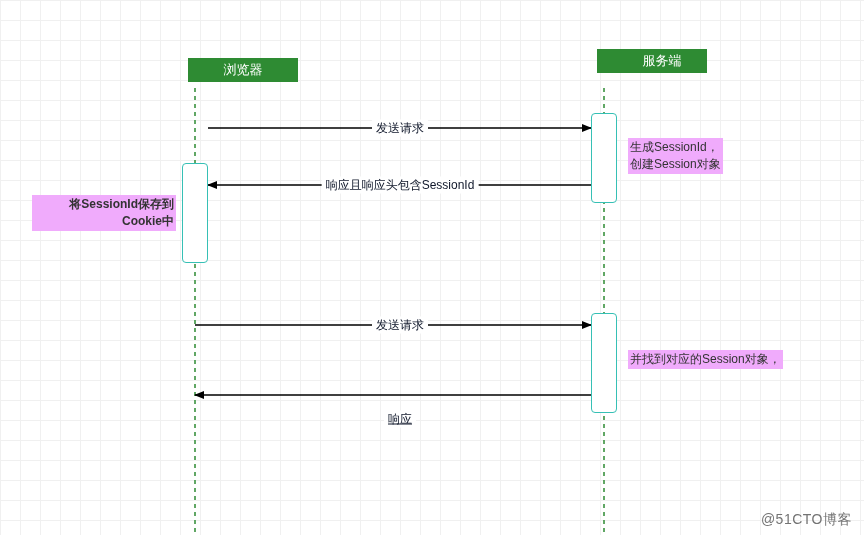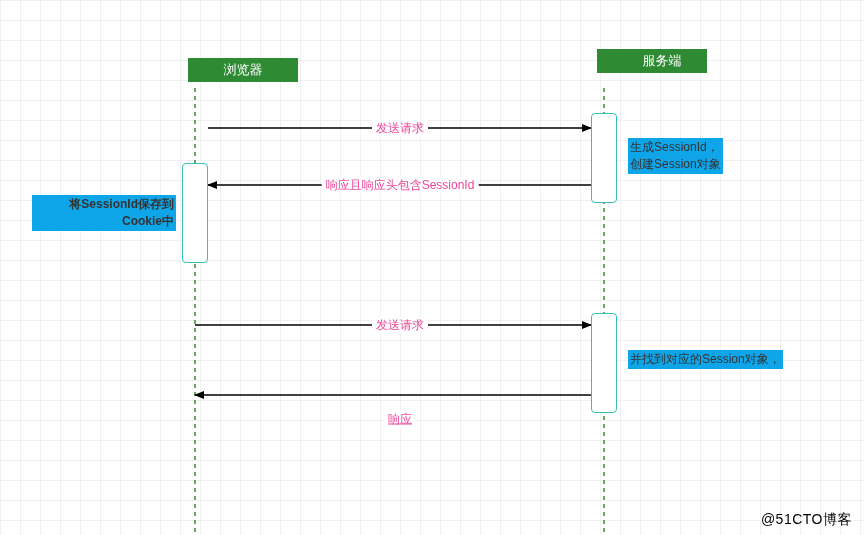--- a/index.html
+++ b/index.html
@@ -39,42 +39,42 @@
     position: absolute;
     width: 26px;
     background: #fff;
     border: 1.5px solid #36c0b5;
     border-radius: 4px;
     box-sizing: border-box;
   }
   .msg-label {
     position: absolute;
     font-size: 12px;
-    color: #ec4899;
+    color: #0f172a;
     background: #fff;
     padding: 0 4px;
     transform: translate(-50%, -50%);
     white-space: nowrap;
   }
   .note {
     position: absolute;
     font-size: 12px;
     color: #333;
     line-height: 1.4;
-    background: #0ea5e9;
+    background: #f0abfc;
     padding: 1px 2px;
   }
   .note.right { text-align: left; }
   .note.left { text-align: right; font-weight: bold; }
   .watermark {
     position: absolute;
     right: 12px;
     bottom: 6px;
     font-size: 14px;
-    color: #000000;
+    color: #737373;
     letter-spacing: 0.5px;
   }
 </style>
 </head>
 <body>
 
 <div class="grid"></div>
 
 <svg width="864" height="535">
   <defs>

